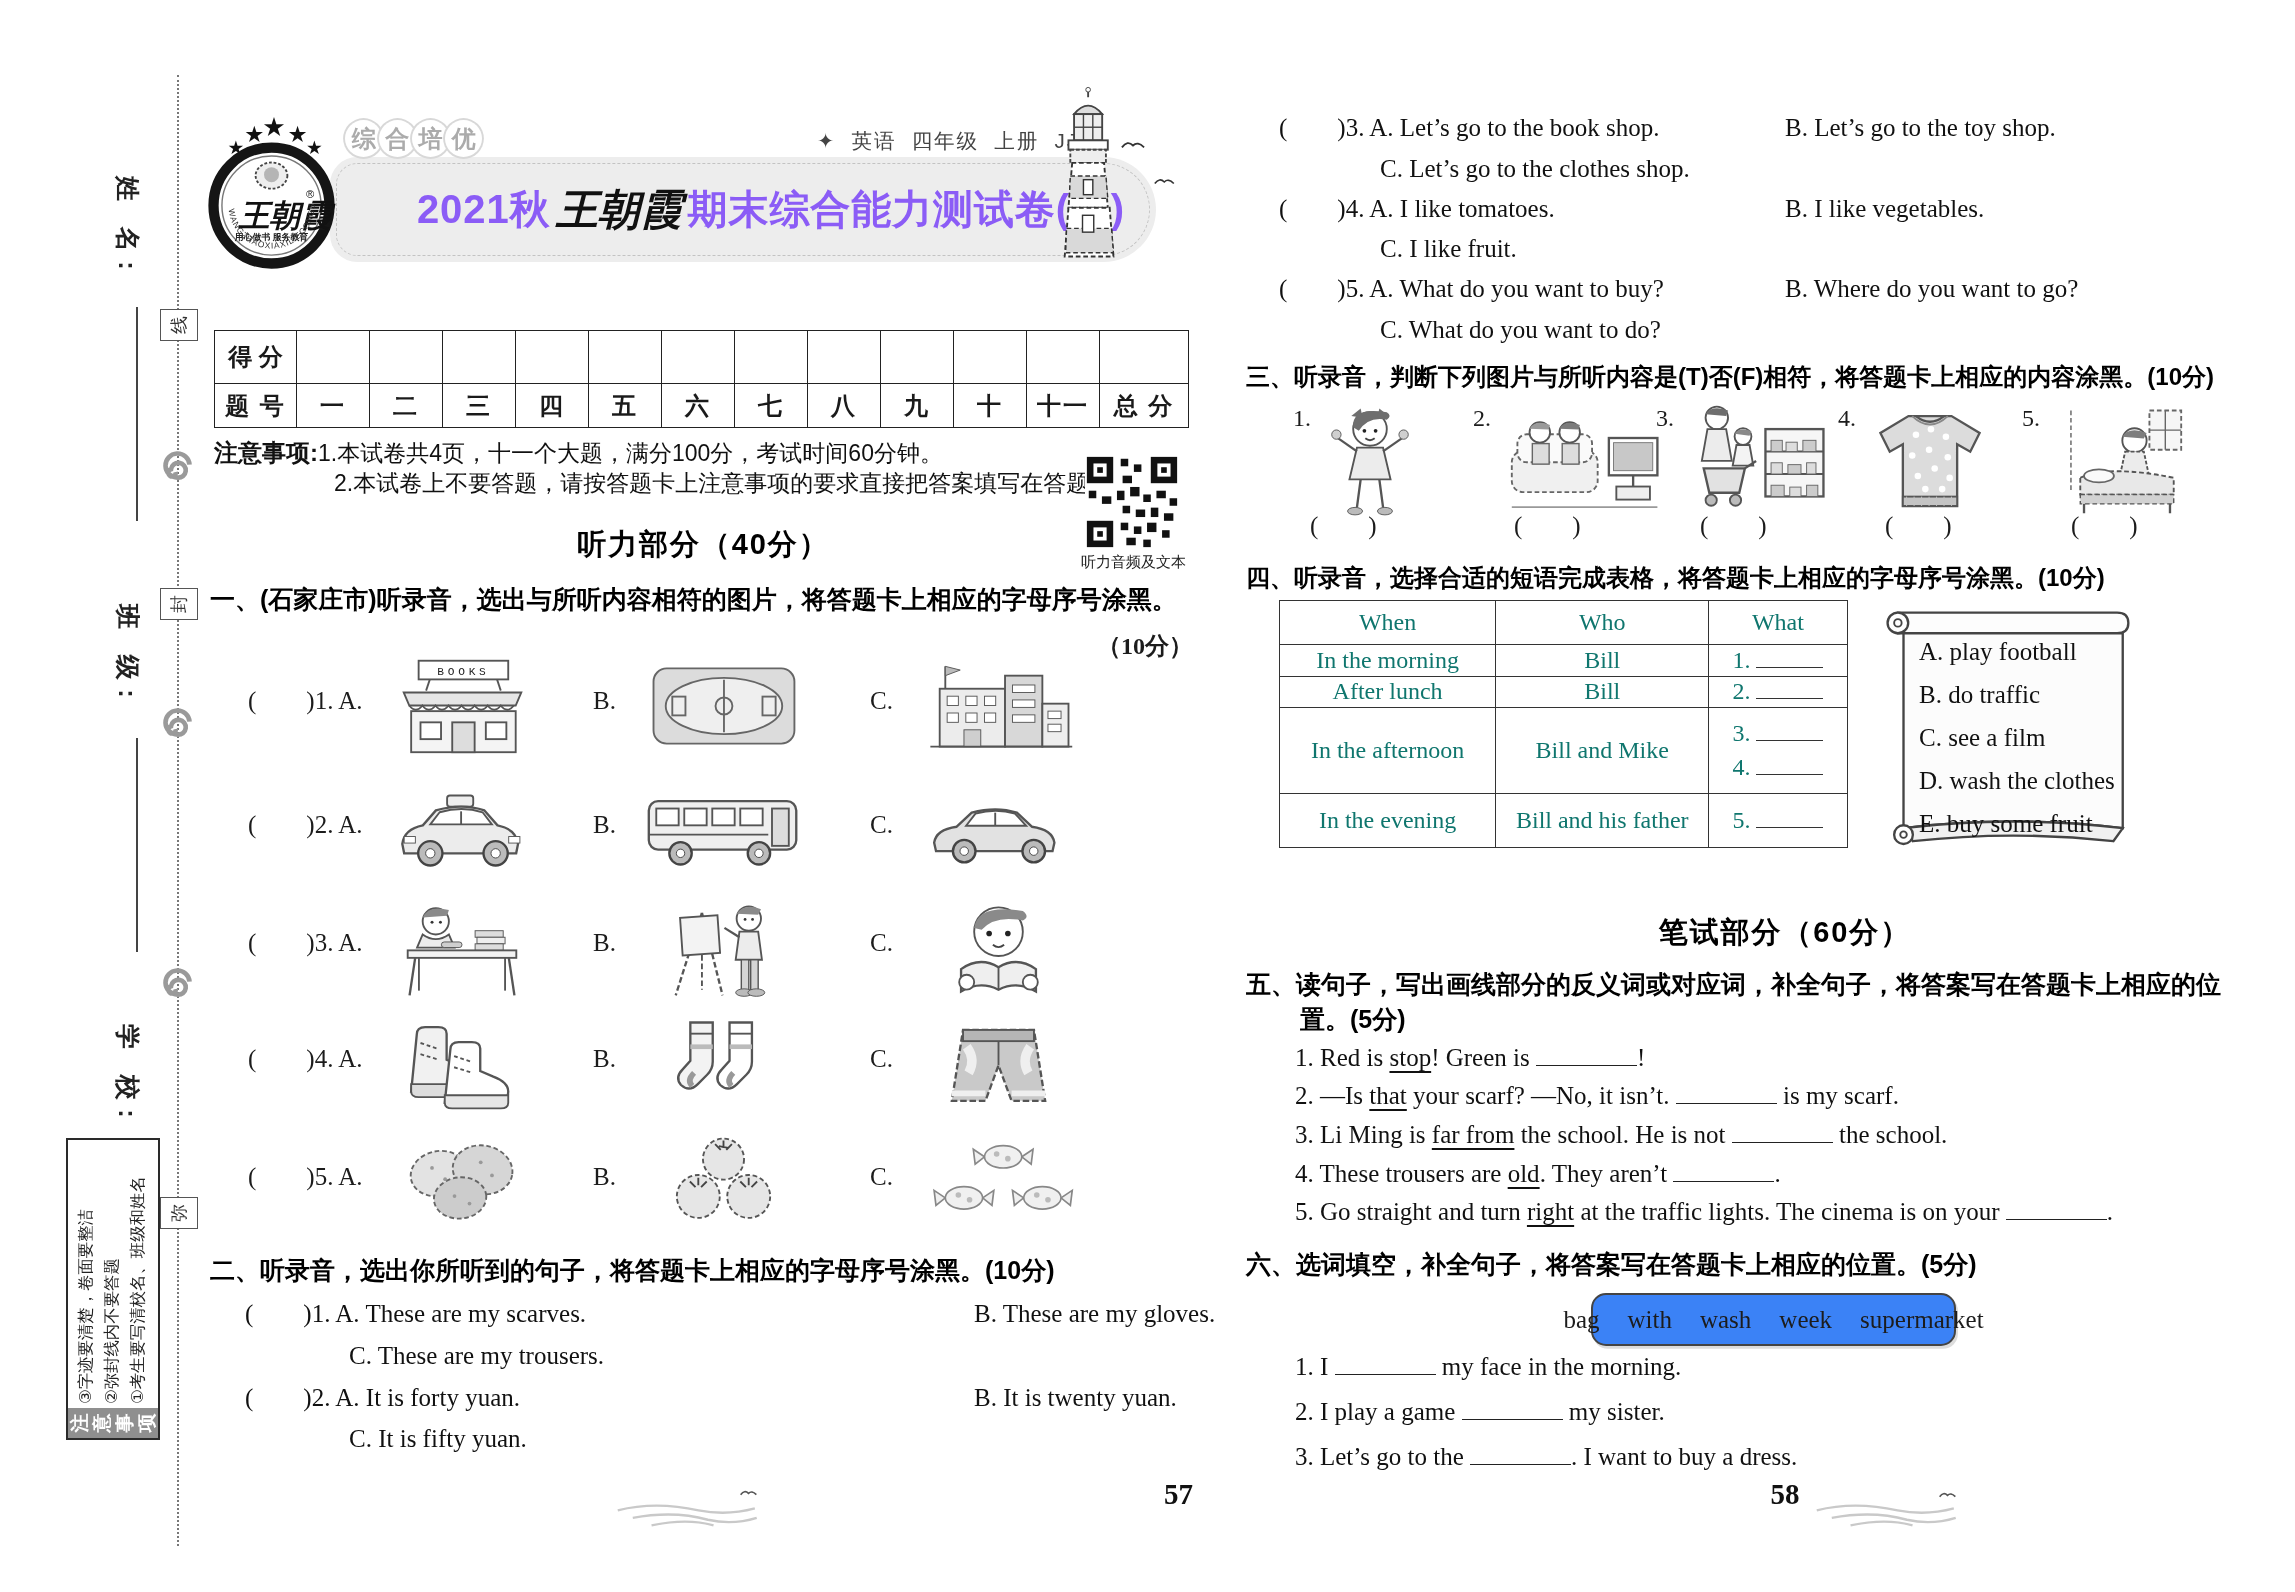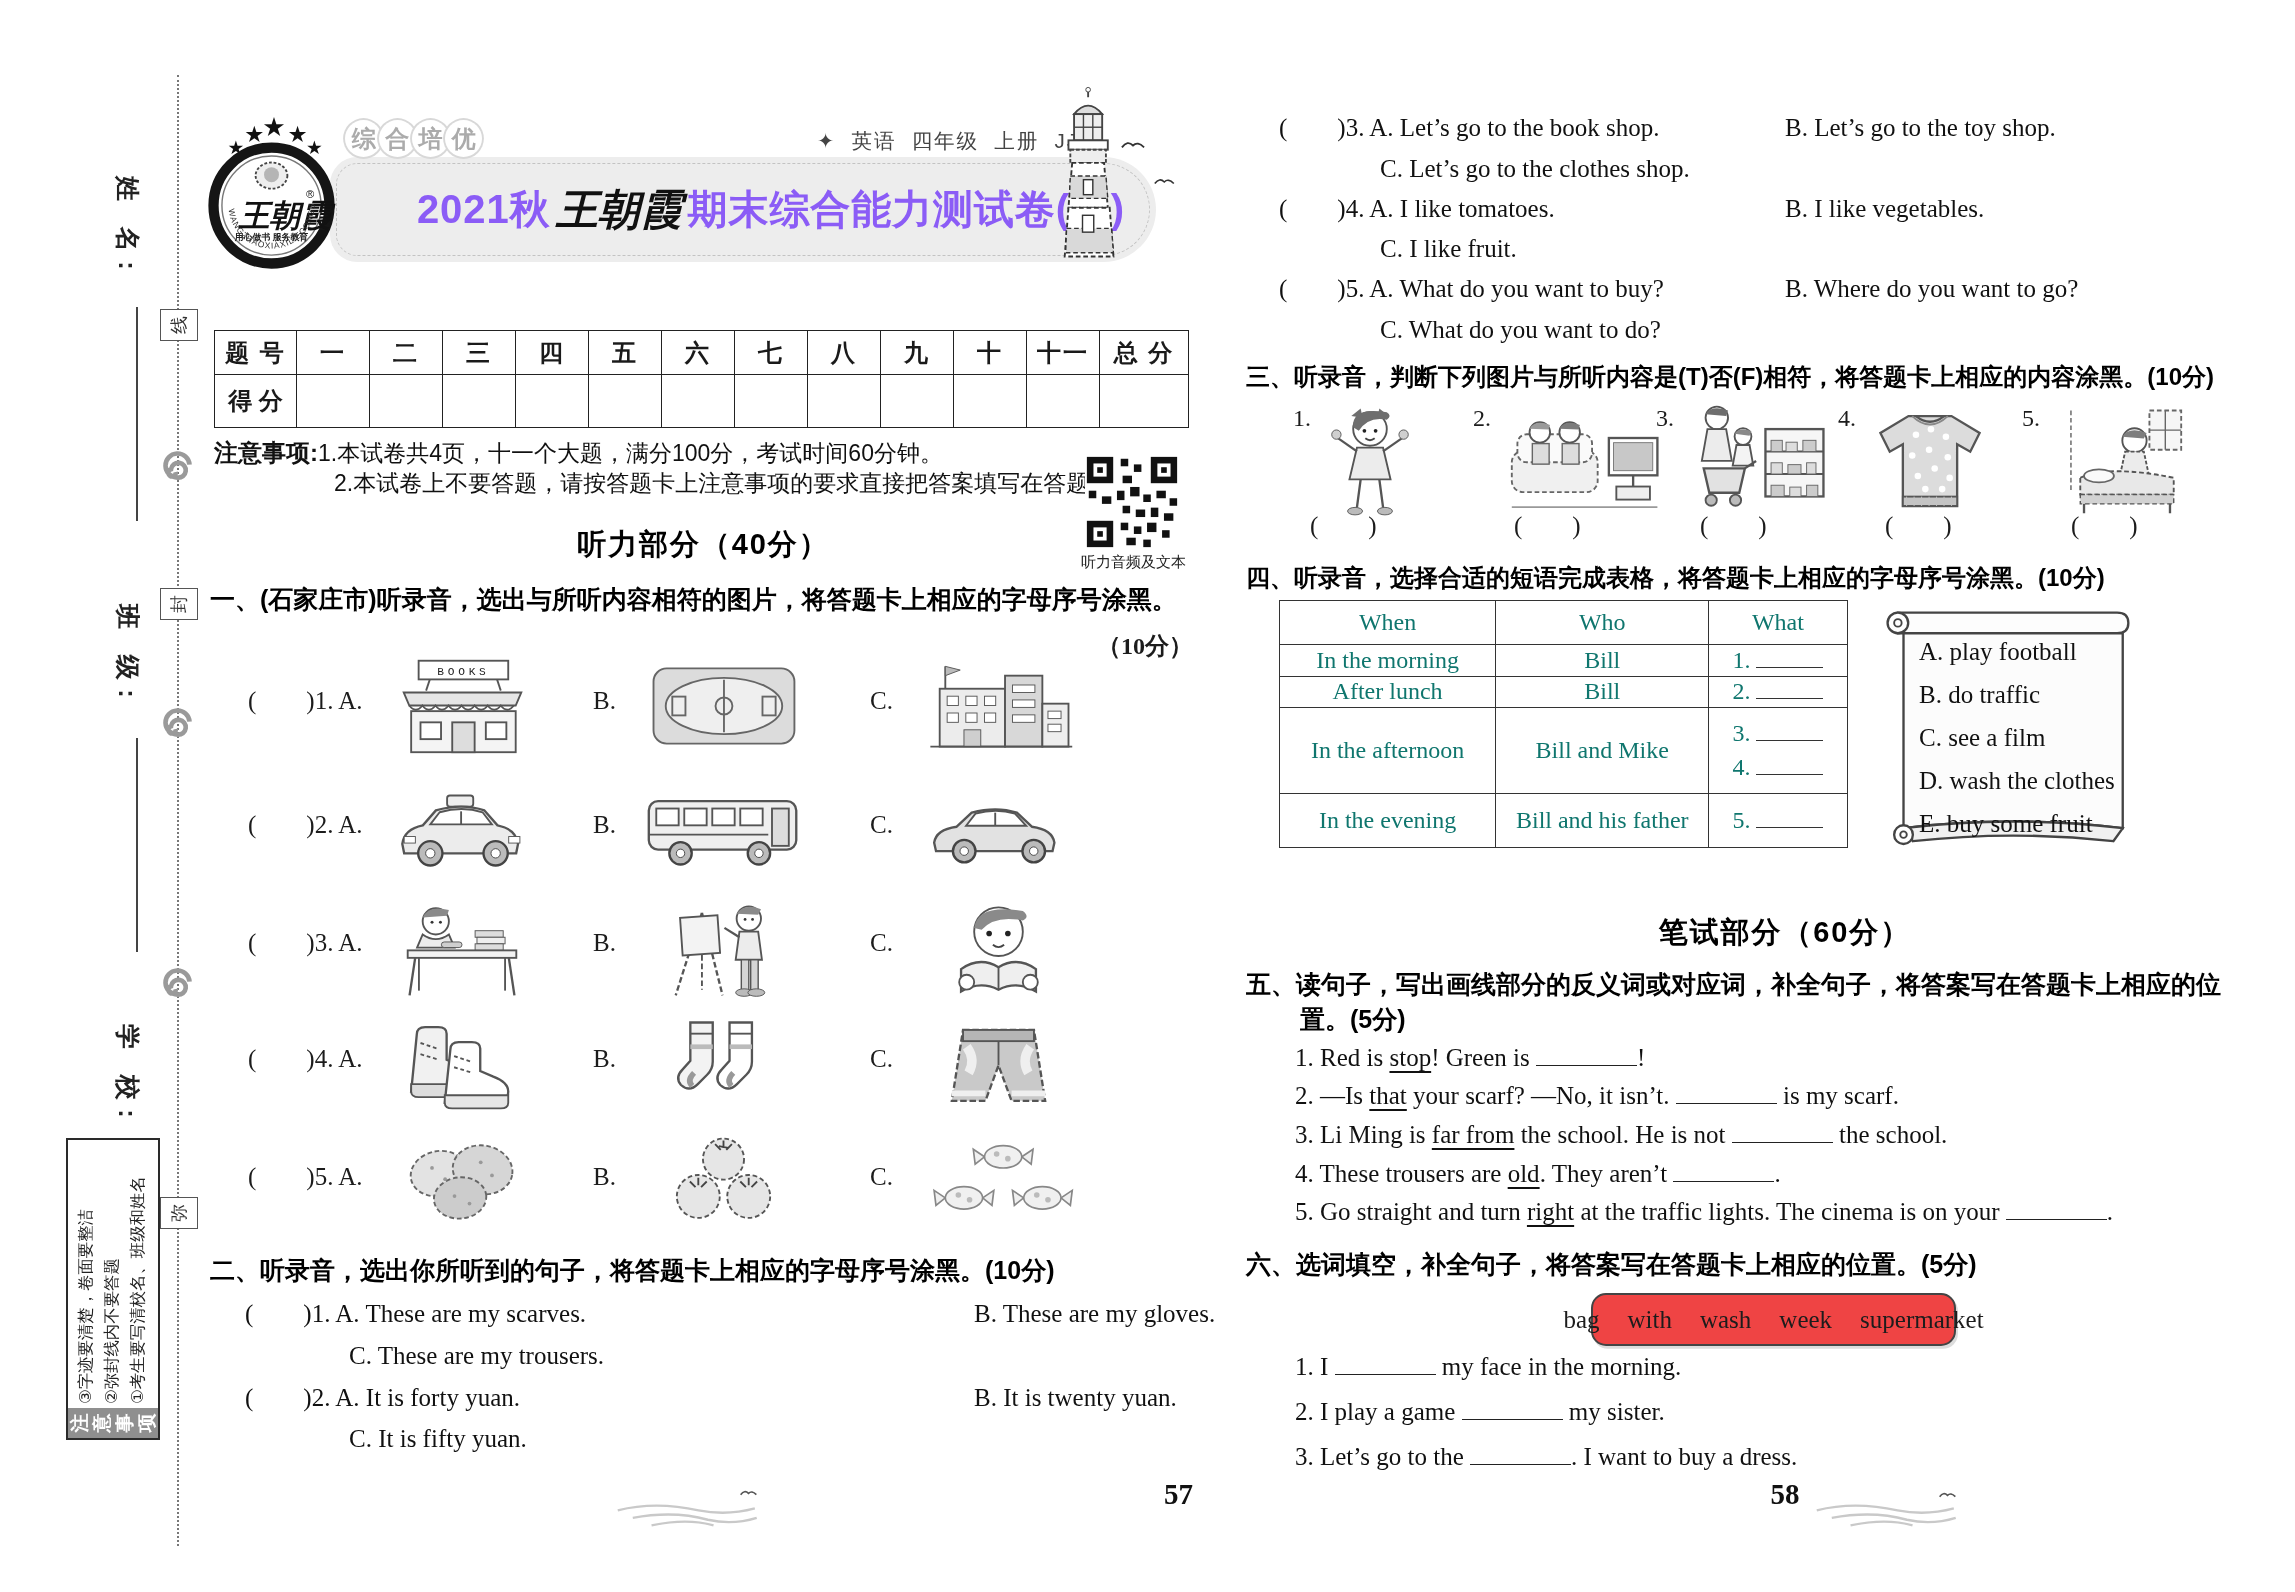--- a/index.html
+++ b/index.html
@@ -85,21 +85,21 @@
   .ltab th,.ltab td{border:1.9px solid #333;font-size:24px;font-weight:400;text-align:center;
      font-family:"Liberation Serif","DejaVu Serif",serif;color:#0f766e;padding:1.9px 5.6px;}
   .ltab th{height:39px;}
   .tblank{display:inline-block;width:67px;border-bottom:1.9px solid #333;height:19px;}
   .scroll-opts{position:absolute;z-index:2;}
   .scroll-opts div{font-size:25px;line-height:43px;font-family:"Liberation Serif","DejaVu Serif",serif;color:#111;white-space:nowrap;}
 
   
   .wordbox{position:absolute;border:2.3px solid #444;border-radius:15px;display:flex;align-items:center;
            justify-content:center;gap:28px;font-size:25px;font-family:"Liberation Serif","DejaVu Serif",serif;
-           background:#ef4444;box-shadow:1.9px 2.8px 0 #ddd;}
+           background:#3b82f6;box-shadow:1.9px 2.8px 0 #ddd;}
 
   .pageno{position:absolute;font-size:29px;font-weight:700;font-family:"Liberation Serif","DejaVu Serif",serif;
           color:#111;z-index:2;}
   svg{display:block;}
 </style>
 </head>
 <body>
 
 <div class="sheet">
 
@@ -217,48 +217,48 @@
   </div>
   <div class="bird" style="left:1154px;top:176px;">
     <svg width="20.6" height="10.3" viewBox="0 0 26 12">
         <path d="M1 9 Q7 1 13 7 Q18 2 25 9" fill="none" stroke="#333" stroke-width="2"></path>
       </svg>
   </div>
 
   <table class="scoretab">
     <tbody>
         <tr>
+      <td>得 分</td>
+      <td></td>
+          <td></td>
+          <td></td>
+          <td></td>
+          <td></td>
+          <td></td>
+          <td></td>
+          <td></td>
+          <td></td>
+          <td></td>
+          <td></td>
+          <td></td>
+    </tr>
+    <tr>
       <th class="c0">题 号</th>
       <th class="cn">一</th>
       <th class="cn">二</th>
       <th class="cn">三</th>
       <th class="cn">四</th>
       <th class="cn">五</th>
       <th class="cn">六</th>
       <th class="cn">七</th>
       <th class="cn">八</th>
       <th class="cn">九</th>
       <th class="cn">十</th>
       <th class="cn">十一</th>
       <th class="cz">总 分</th>
-    </tr>
-    <tr>
-      <td>得 分</td>
-      <td></td>
-          <td></td>
-          <td></td>
-          <td></td>
-          <td></td>
-          <td></td>
-          <td></td>
-          <td></td>
-          <td></td>
-          <td></td>
-          <td></td>
-          <td></td>
     </tr>
   </tbody>
     </table>
 
   <div class="notes1"><b>注意事项:</b><span>1.本试卷共4页，十一个大题，满分100分，考试时间60分钟。</span></div>
   <div class="notes2">2.本试卷上不要答题，请按答题卡上注意事项的要求直接把答案填写在答题卡上。</div>
 
   <div class="qr">
     <svg width="94" height="94" viewBox="0 0 100 100">
       <rect width="100" height="100" fill="#fff"></rect>

